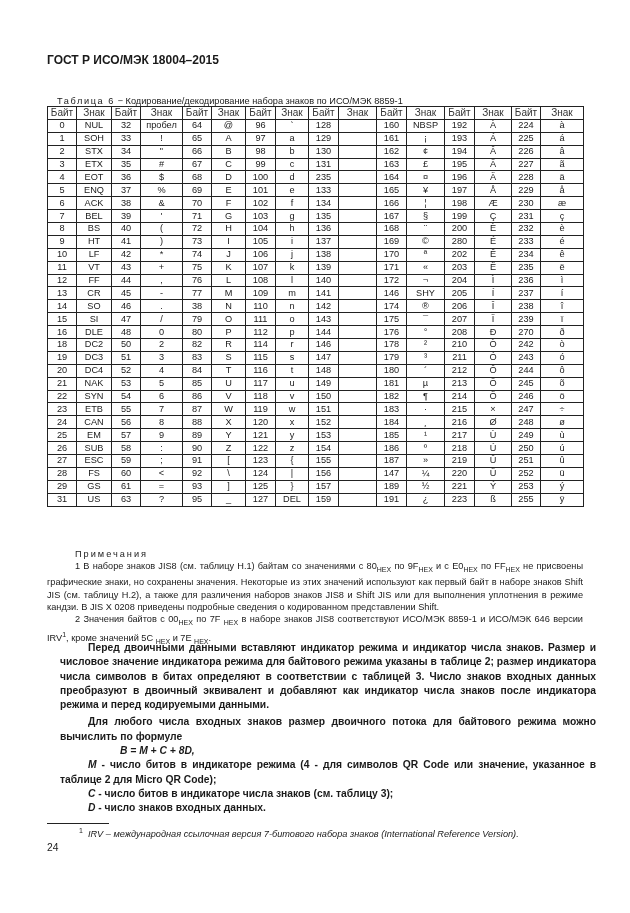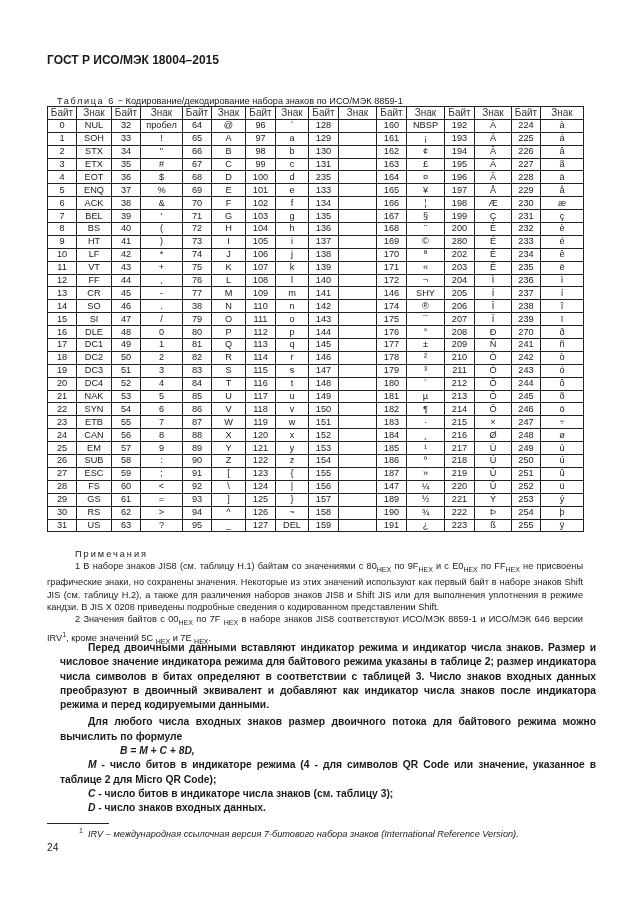--- a/index.html
+++ b/index.html
@@ -377,38 +377,20 @@
         <td>144</td>
         <td></td>
         <td>176</td>
         <td>°</td>
         <td>208</td>
         <td>Ð</td>
         <td>270</td>
         <td>ð</td>
       </tr>
       <tr>
-        <td>17</td>
-        <td>DC1</td>
-        <td>49</td>
-        <td>1</td>
-        <td>81</td>
-        <td>Q</td>
-        <td>113</td>
-        <td>q</td>
-        <td>145</td>
-        <td></td>
-        <td>177</td>
-        <td>±</td>
-        <td>209</td>
-        <td>Ñ</td>
-        <td>241</td>
-        <td>ñ</td>
-      </tr>
-      <tr>
         <td>18</td>
         <td>DC2</td>
         <td>50</td>
         <td>2</td>
         <td>82</td>
         <td>R</td>
         <td>114</td>
         <td>r</td>
         <td>146</td>
         <td></td>
@@ -611,38 +593,20 @@
         <td>157</td>
         <td></td>
         <td>189</td>
         <td>½</td>
         <td>221</td>
         <td>Ý</td>
         <td>253</td>
         <td>ý</td>
       </tr>
       <tr>
-        <td>30</td>
-        <td>RS</td>
-        <td>62</td>
-        <td>&gt;</td>
-        <td>94</td>
-        <td>^</td>
-        <td>126</td>
-        <td>~</td>
-        <td>158</td>
-        <td></td>
-        <td>190</td>
-        <td>¾</td>
-        <td>222</td>
-        <td>Þ</td>
-        <td>254</td>
-        <td>þ</td>
-      </tr>
-      <tr>
         <td>31</td>
         <td>US</td>
         <td>63</td>
         <td>?</td>
         <td>95</td>
         <td>_</td>
         <td>127</td>
         <td>DEL</td>
         <td>159</td>
         <td></td>

